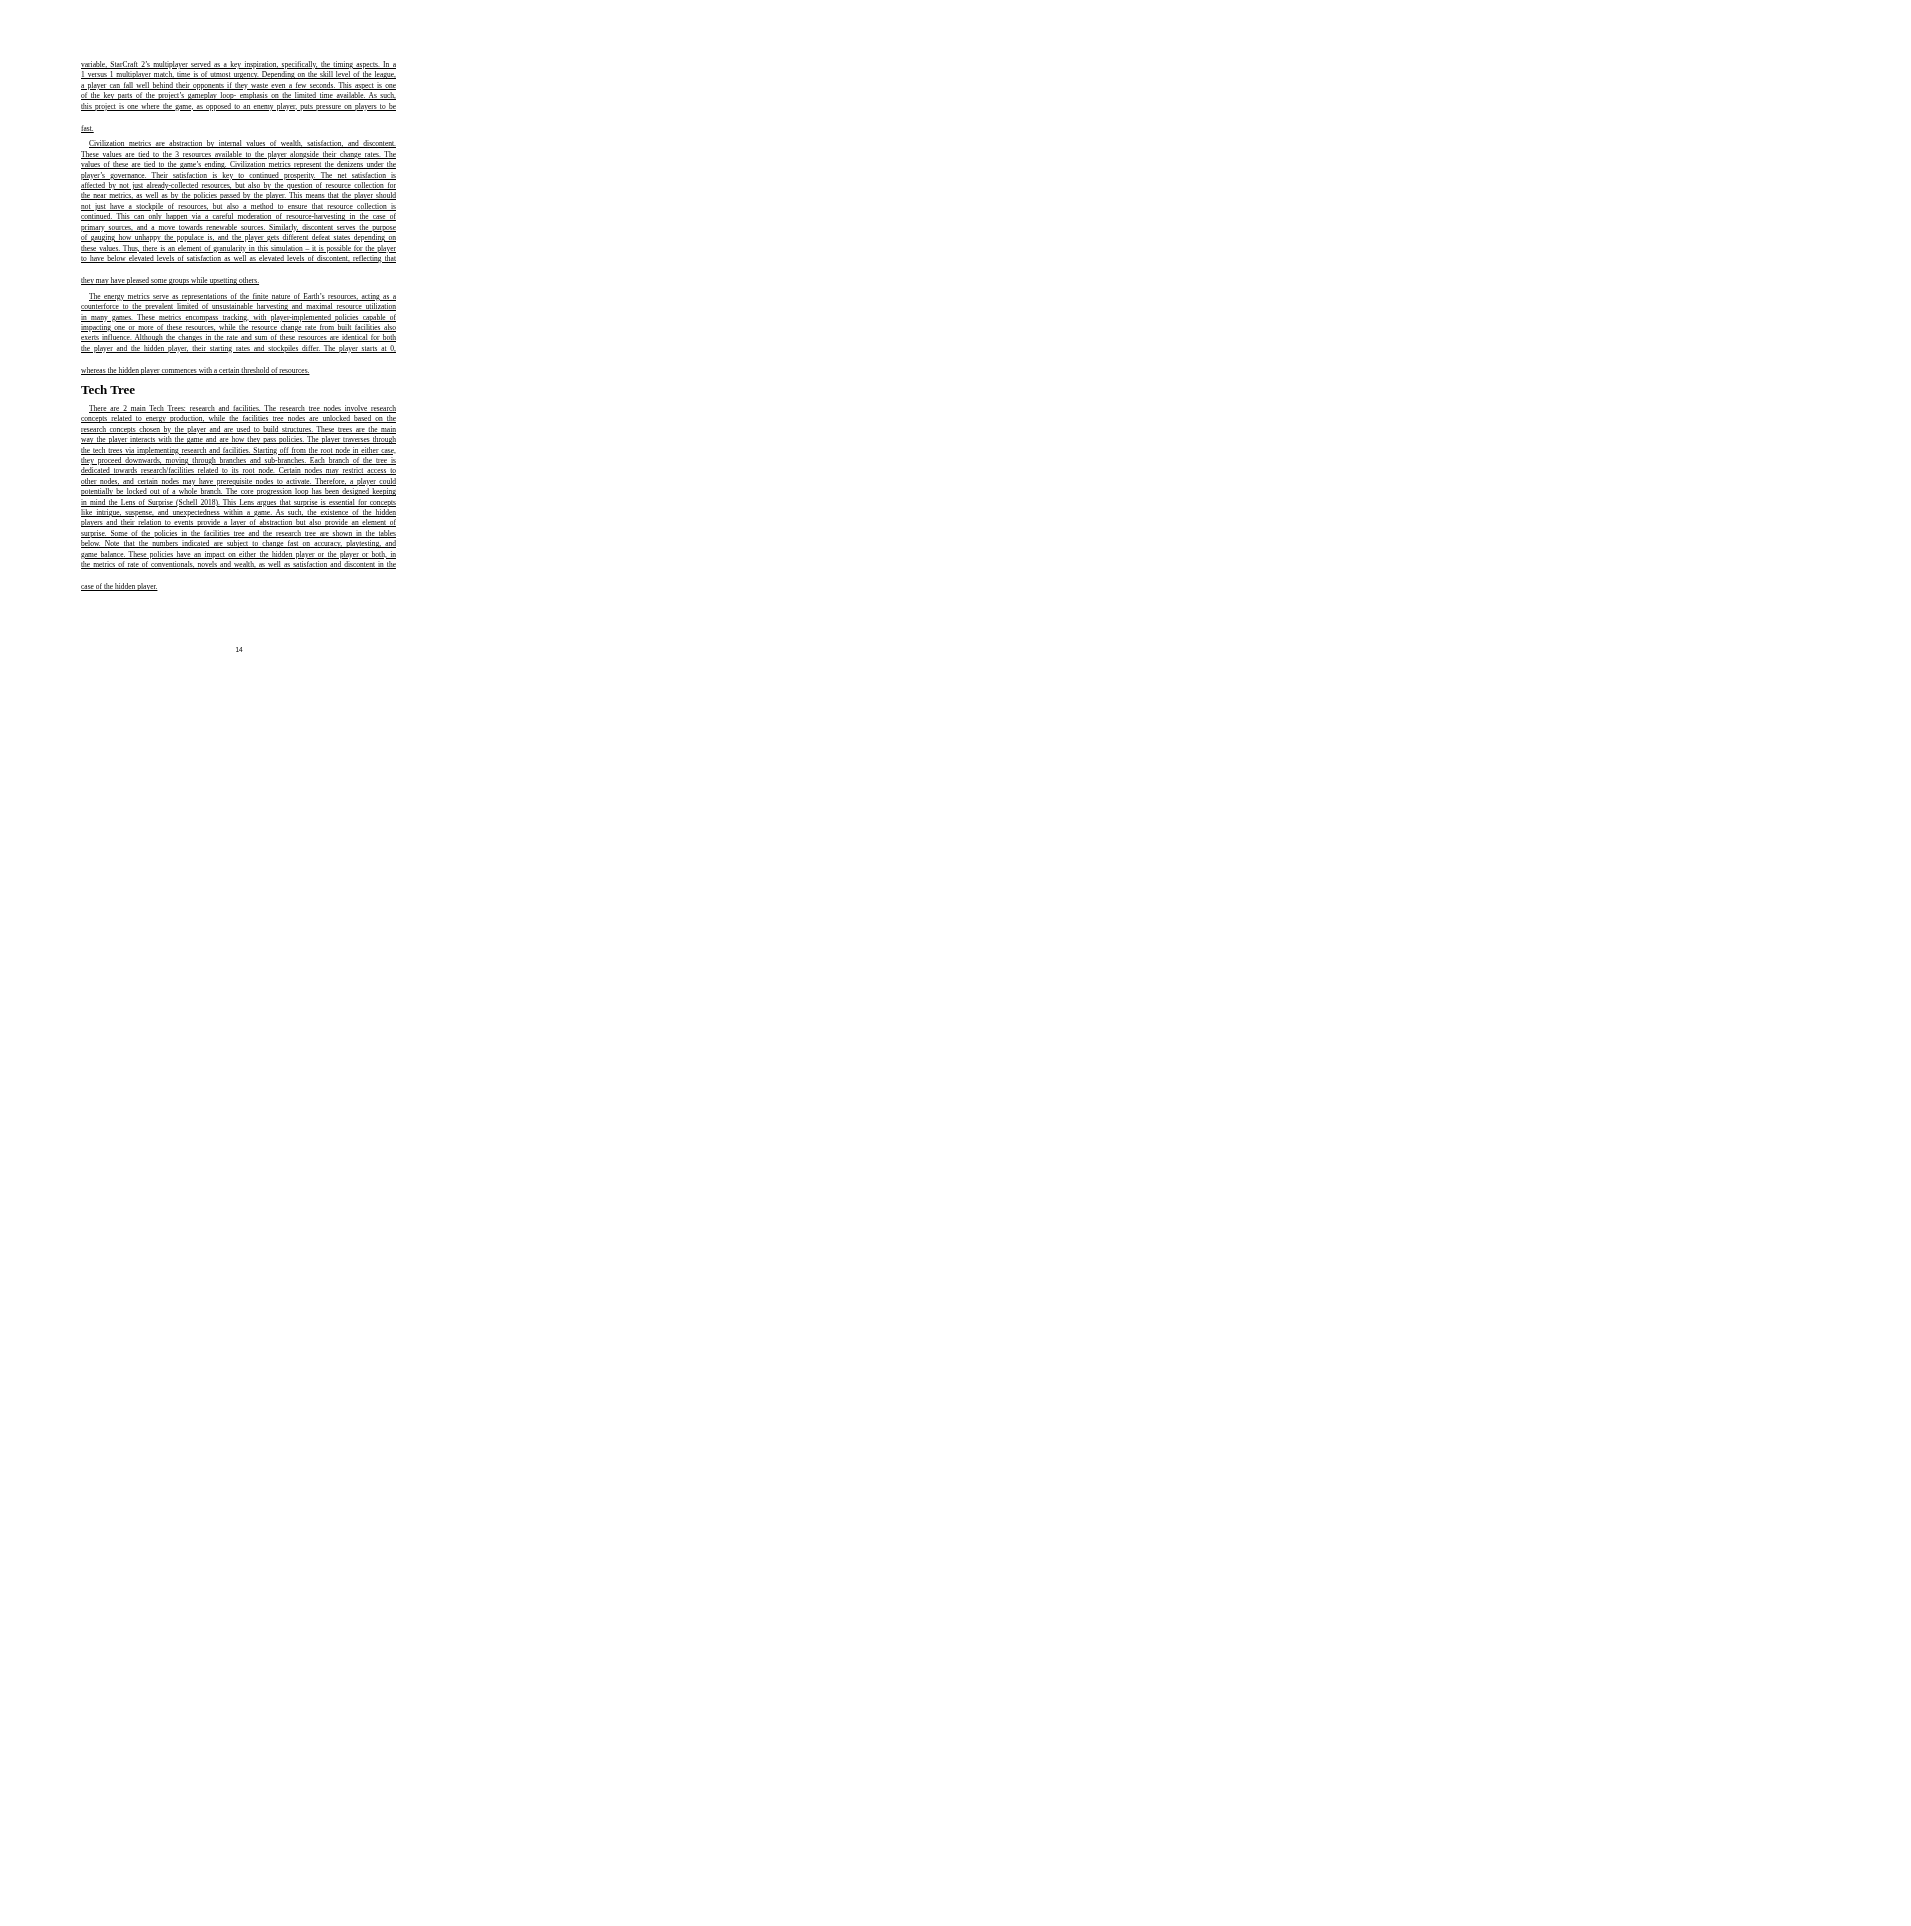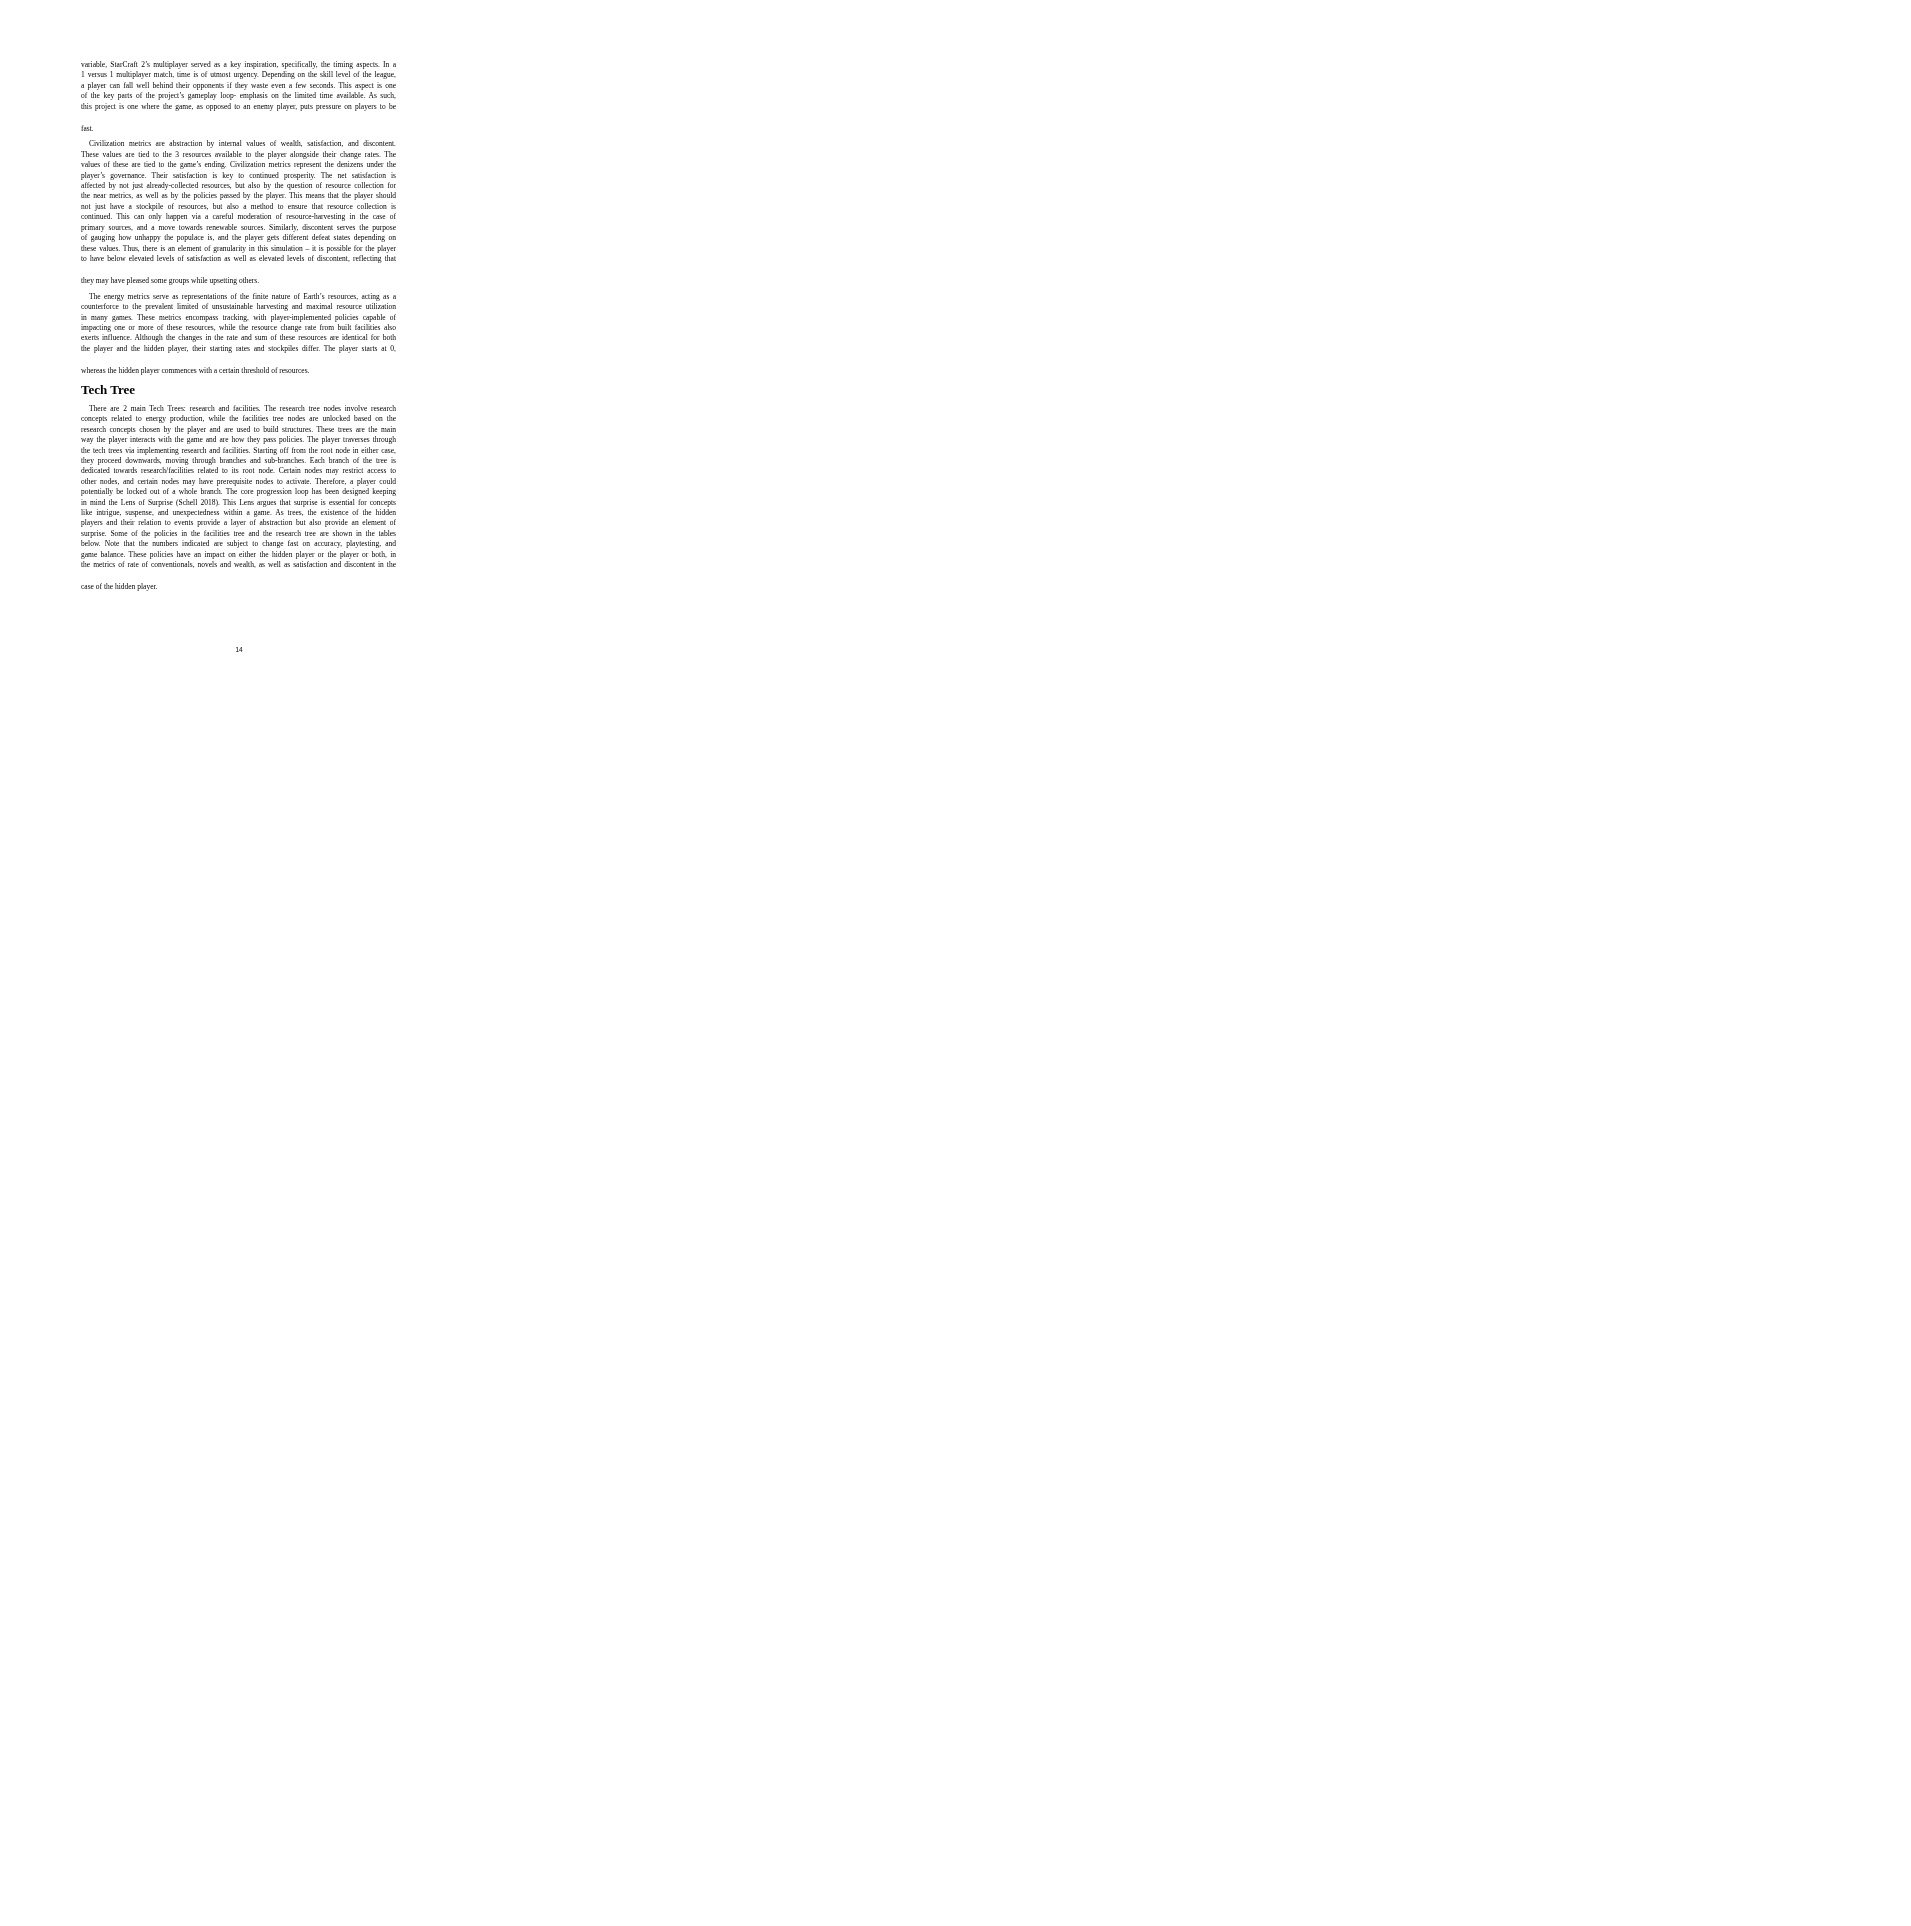--- a/index.html
+++ b/index.html
@@ -25,20 +25,21 @@
     line-height: 10.4px;
     color: #000000;
   }
   .para {
     margin: 0 0 5px 0;
   }
   .line {
     text-align: justify;
     text-align-last: justify;
     white-space: normal;
+    text-decoration: underline;
   }
   .line.last {
     text-align-last: left;
     margin-top: 12px;
   }
   .para.indent .line:first-child {
     text-indent: 8px;
   }
   .section-heading {
     font-family: "Liberation Serif", "DejaVu Serif", serif;
@@ -106,21 +107,21 @@
       <div class="line">There are 2 main Tech Trees: research and facilities. The research tree nodes involve research</div>
       <div class="line">concepts related to energy production, while the facilities tree nodes are unlocked based on the</div>
       <div class="line">research concepts chosen by the player and are used to build structures. These trees are the main</div>
       <div class="line">way the player interacts with the game and are how they pass policies. The player traverses through</div>
       <div class="line">the tech trees via implementing research and facilities. Starting off from the root node in either case,</div>
       <div class="line">they proceed downwards, moving through branches and sub-branches. Each branch of the tree is</div>
       <div class="line">dedicated towards research/facilities related to its root node. Certain nodes may restrict access to</div>
       <div class="line">other nodes, and certain nodes may have prerequisite nodes to activate. Therefore, a player could</div>
       <div class="line">potentially be locked out of a whole branch. The core progression loop has been designed keeping</div>
       <div class="line">in mind the Lens of Surprise (Schell 2018). This Lens argues that surprise is essential for concepts</div>
-      <div class="line">like intrigue, suspense, and unexpectedness within a game. As trees, the existence of the hidden</div>
+      <div class="line">like intrigue, suspense, and unexpectedness within a game. As such, the existence of the hidden</div>
       <div class="line">players and their relation to events provide a layer of abstraction but also provide an element of</div>
       <div class="line">surprise. Some of the policies in the facilities tree and the research tree are shown in the tables</div>
       <div class="line">below. Note that the numbers indicated are subject to change fast on accuracy, playtesting, and</div>
       <div class="line">game balance. These policies have an impact on either the hidden player or the player or both, in</div>
       <div class="line">the metrics of rate of conventionals, novels and wealth, as well as satisfaction and discontent in the</div>
       <div class="line last">case of the hidden player.</div>
     </div>
 
   </div>
 

